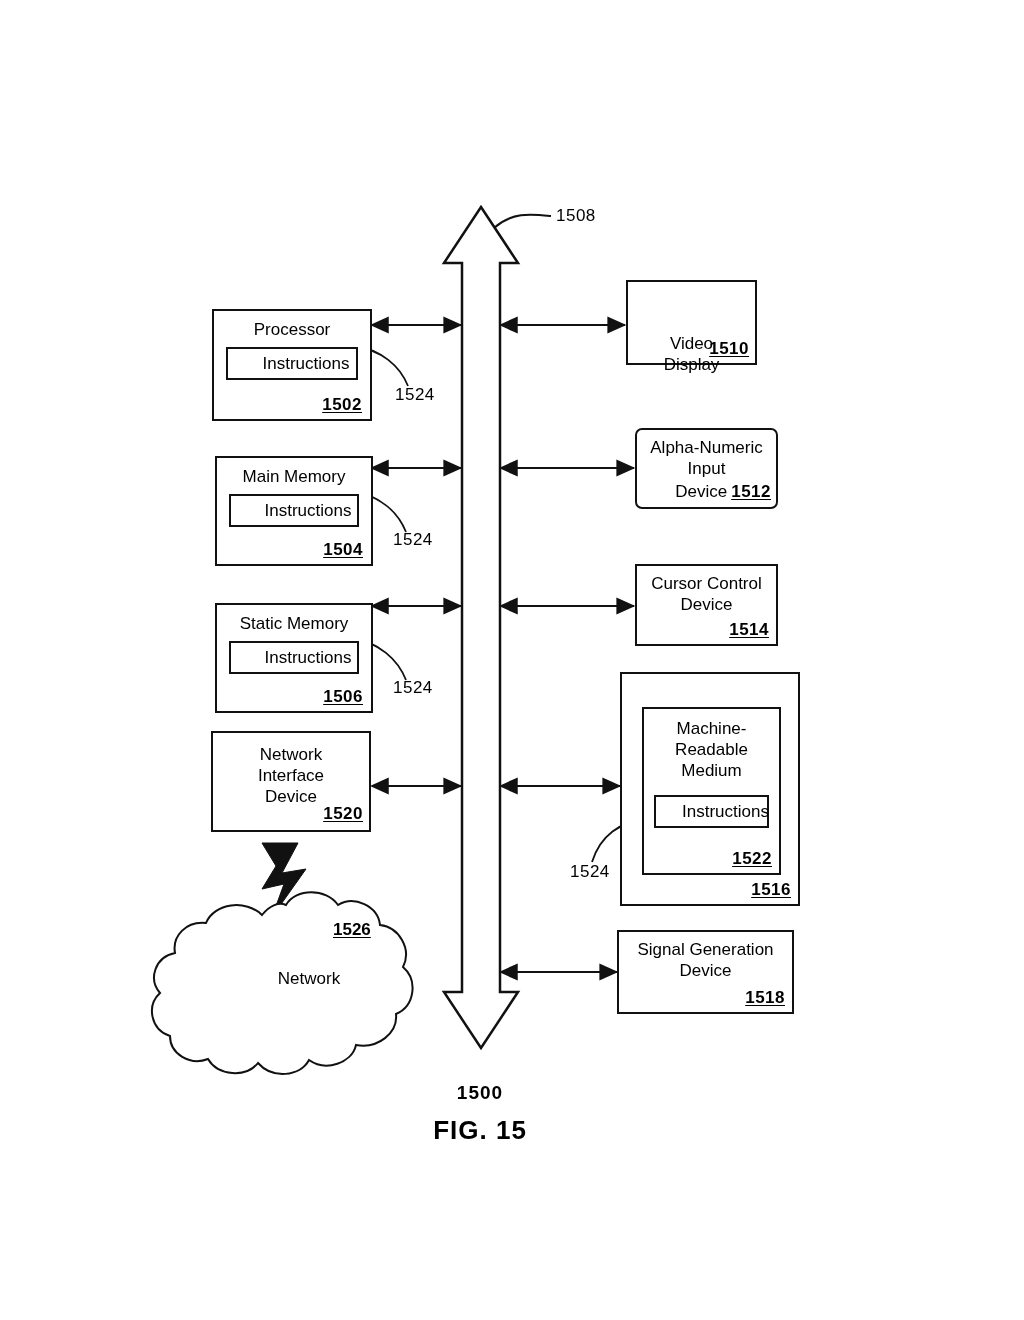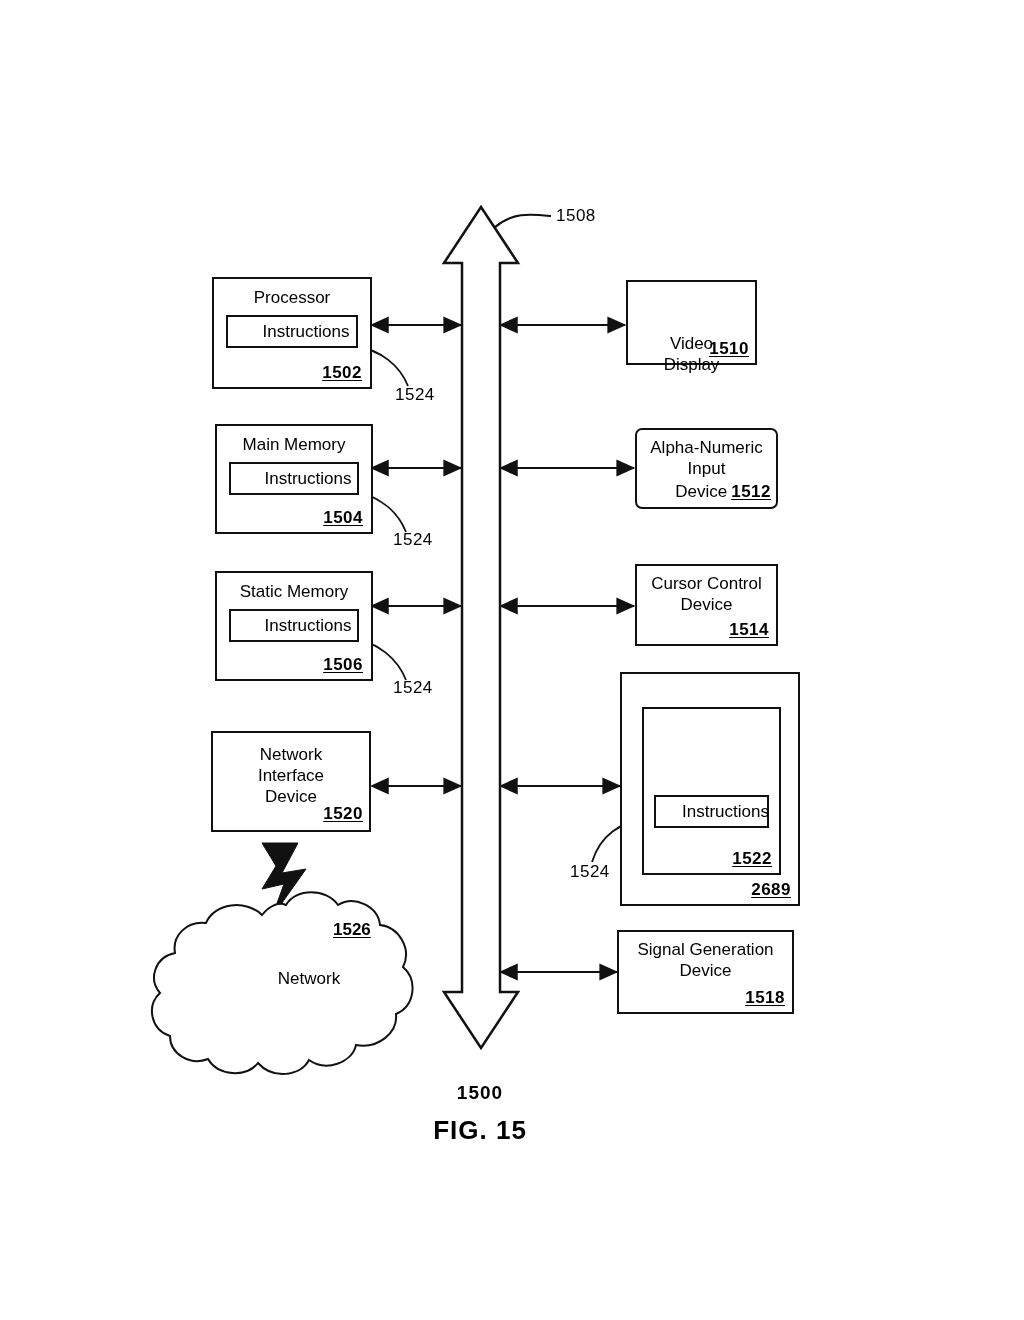--- a/index.html
+++ b/index.html
@@ -69,21 +69,21 @@
     background: #ffffff;
     font-size: 17px;
     line-height: 1;
     display: flex;
     align-items: center;
     justify-content: center;
     padding-left: 28px;
   }
 
   
-  .mem-box { width: 160px; height: 112px; }
+  .mem-box { width: 160px; height: 112px; margin-top: 32px; }
   .mem-title {
     position: absolute;
     left: 0; right: 0; top: 8px;
     text-align: center;
   }
   .mem-inner {
     left: 12px; right: 12px; top: 36px; height: 33px;
     width: auto;
   }
   .mem-ref {
@@ -270,26 +270,29 @@
 
   <div class="fbox" style="left:635px; top:564px; width:143px; height:82px;">
     <div class="fbox-title" style="position:absolute; left:0; right:0; top:7px; text-align:center;">Cursor Control
 Device</div>
     <div class="ref" style="position:absolute; right:7px; bottom:4px;">1514</div>
   </div>
 
   <div class="fbox" style="left:620px; top:672px; width:180px; height:234px;">
 
     <div class="fbox" style="left:20px; top:33px; width:139px; height:168px;">
+      <div class="fbox-title" style="position:absolute; left:0; right:0; top:9px; text-align:center;">Machine-
+Readable
+Medium</div>
       <div class="inner-box" style="left:10px; right:10px; top:86px; height:33px; width:auto;">
         <span>Instructions</span>
       </div>
       <div class="ref" style="position:absolute; right:7px; bottom:4px;">1522</div>
     </div>
-    <div class="ref" style="position:absolute; right:7px; bottom:4px;">2689</div>
+    <div class="ref" style="position:absolute; right:7px; bottom:4px;">1516</div>
   </div>
   <div class="leader-label" style="left:570px; top:862px;">1524</div>
 
   <div class="fbox" style="left:617px; top:930px; width:177px; height:84px;">
     <div class="fbox-title" style="position:absolute; left:0; right:0; top:7px; text-align:center;">Signal Generation
 Device</div>
     <div class="ref" style="position:absolute; right:7px; bottom:4px;">1518</div>
   </div>
 
   <div id="fig-ref" style="width:960px;">1500</div>

